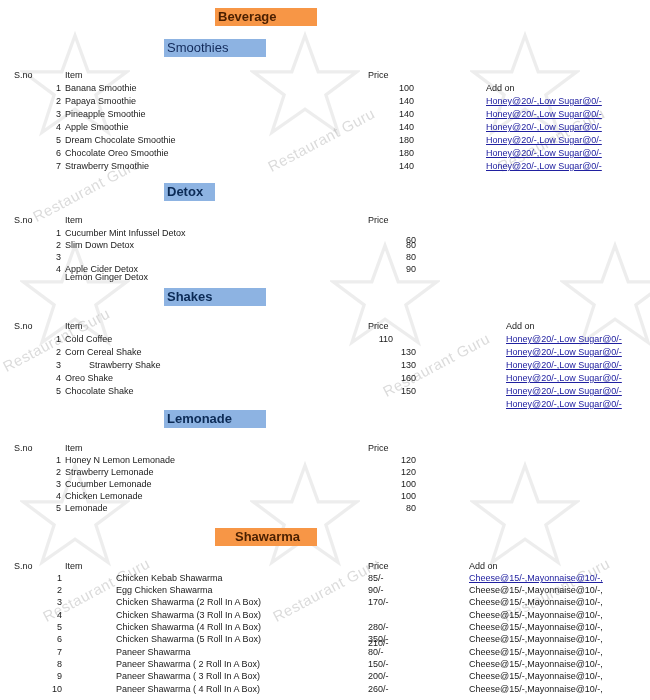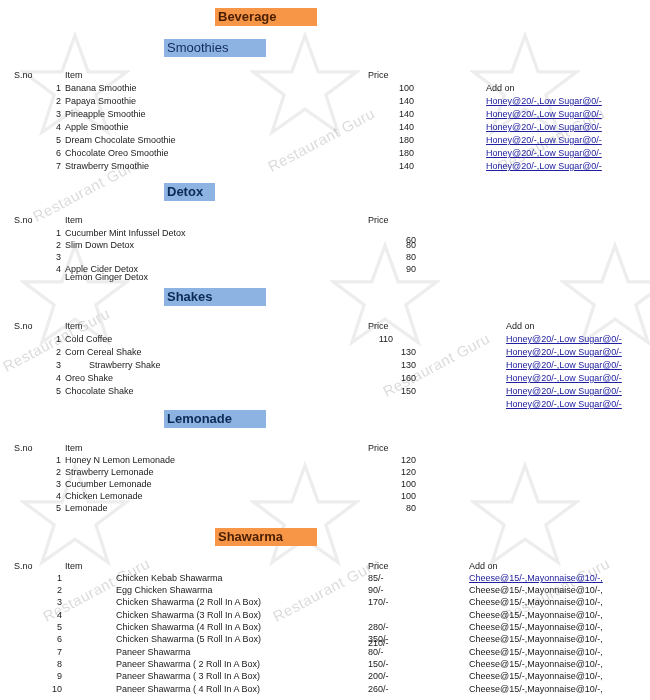--- a/index.html
+++ b/index.html
@@ -233,21 +233,21 @@
     <span class="t r" style="left:380px;width:36px;top:490px;">100</span>
   </div>
   <div>
     <span class="t" style="left:56px;top:502px;">5</span>
     <span class="t" style="left:65px;top:502px;">Lemonade</span>
     <span class="t r" style="left:380px;width:36px;top:502px;">80</span>
   </div>
 </div>
 
 <div>
-  <div class="hdr orange" style="left:215px;top:528px;width:102px;">Shawarma</div>
+  <div class="hdr orange" style="left:215px;top:528px;width:102px;text-align:center;">Shawarma</div>
   <div class="t" style="left:14px;top:560px;">S.no</div>
   <div class="t" style="left:65px;top:560px;">Item</div>
   <div class="t" style="left:368px;top:560px;">Price</div>
   <div class="t" style="left:469px;top:560px;">Add on</div>
 
   <div>
     <span class="t r" style="left:40px;width:22px;top:572px;">1</span>
     <span class="t" style="left:116px;top:572px;">Chicken Kebab Shawarma</span>
     <span class="t" style="left:368px;top:572px;">85/-</span>
     <span class="t link" style="left:469px;top:572px;">Cheese@15/-,Mayonnaise@10/-,</span>

